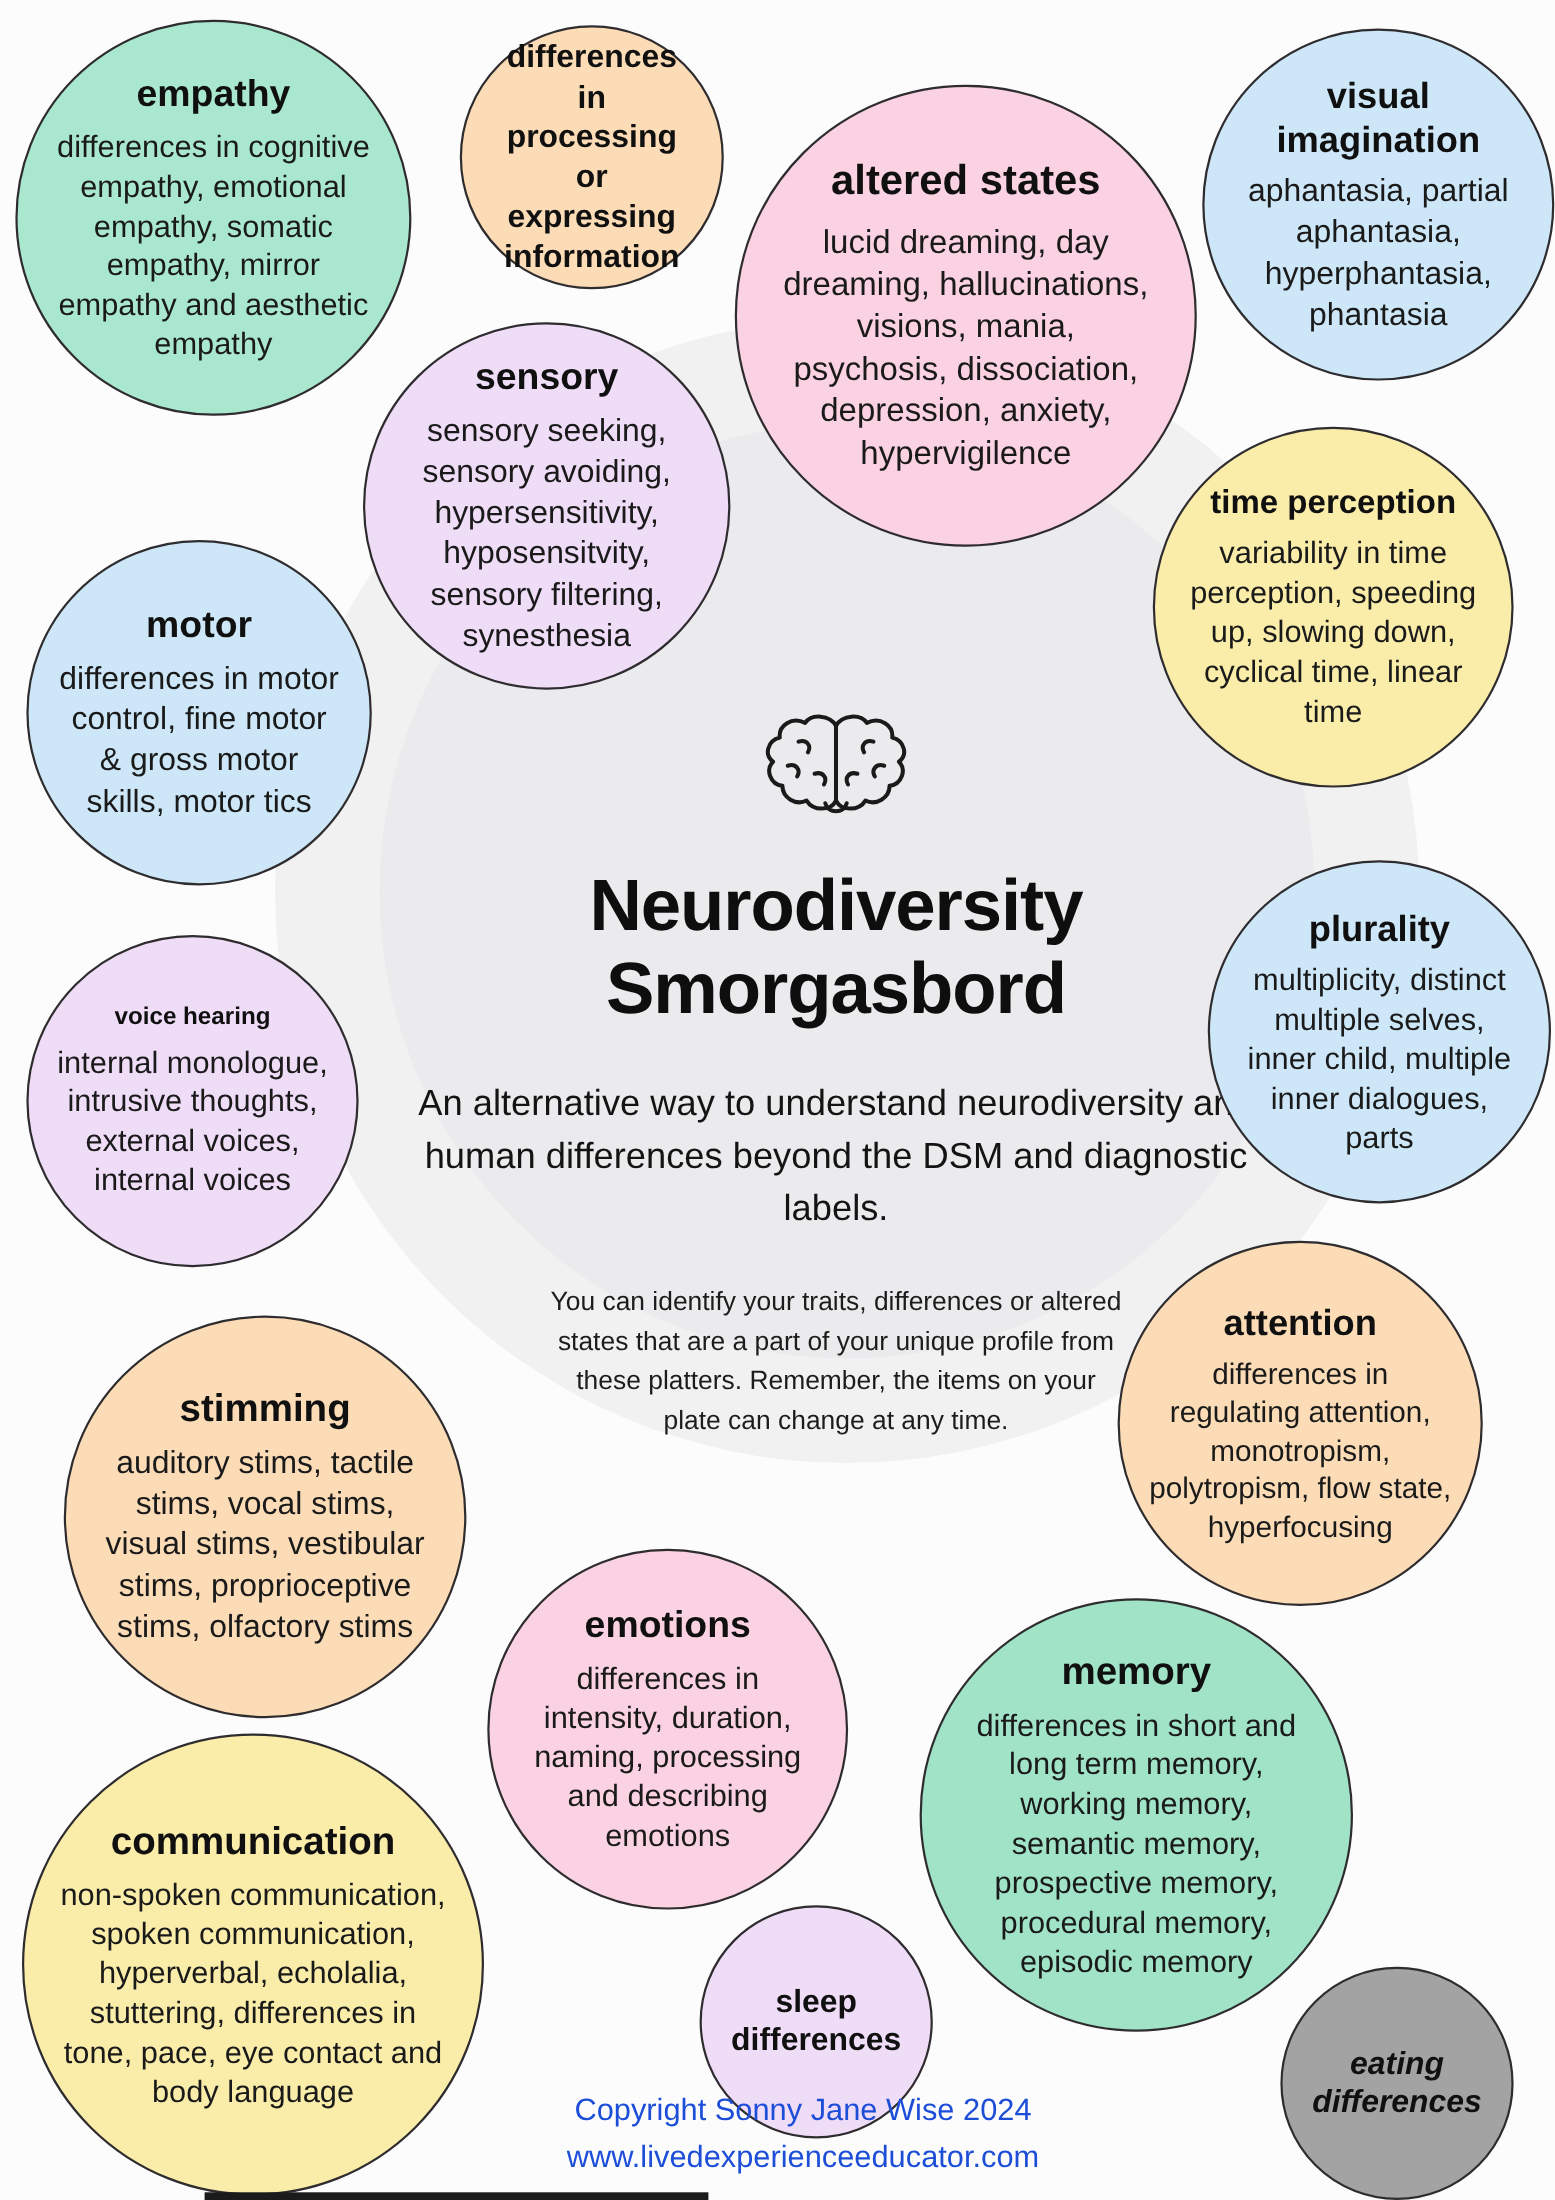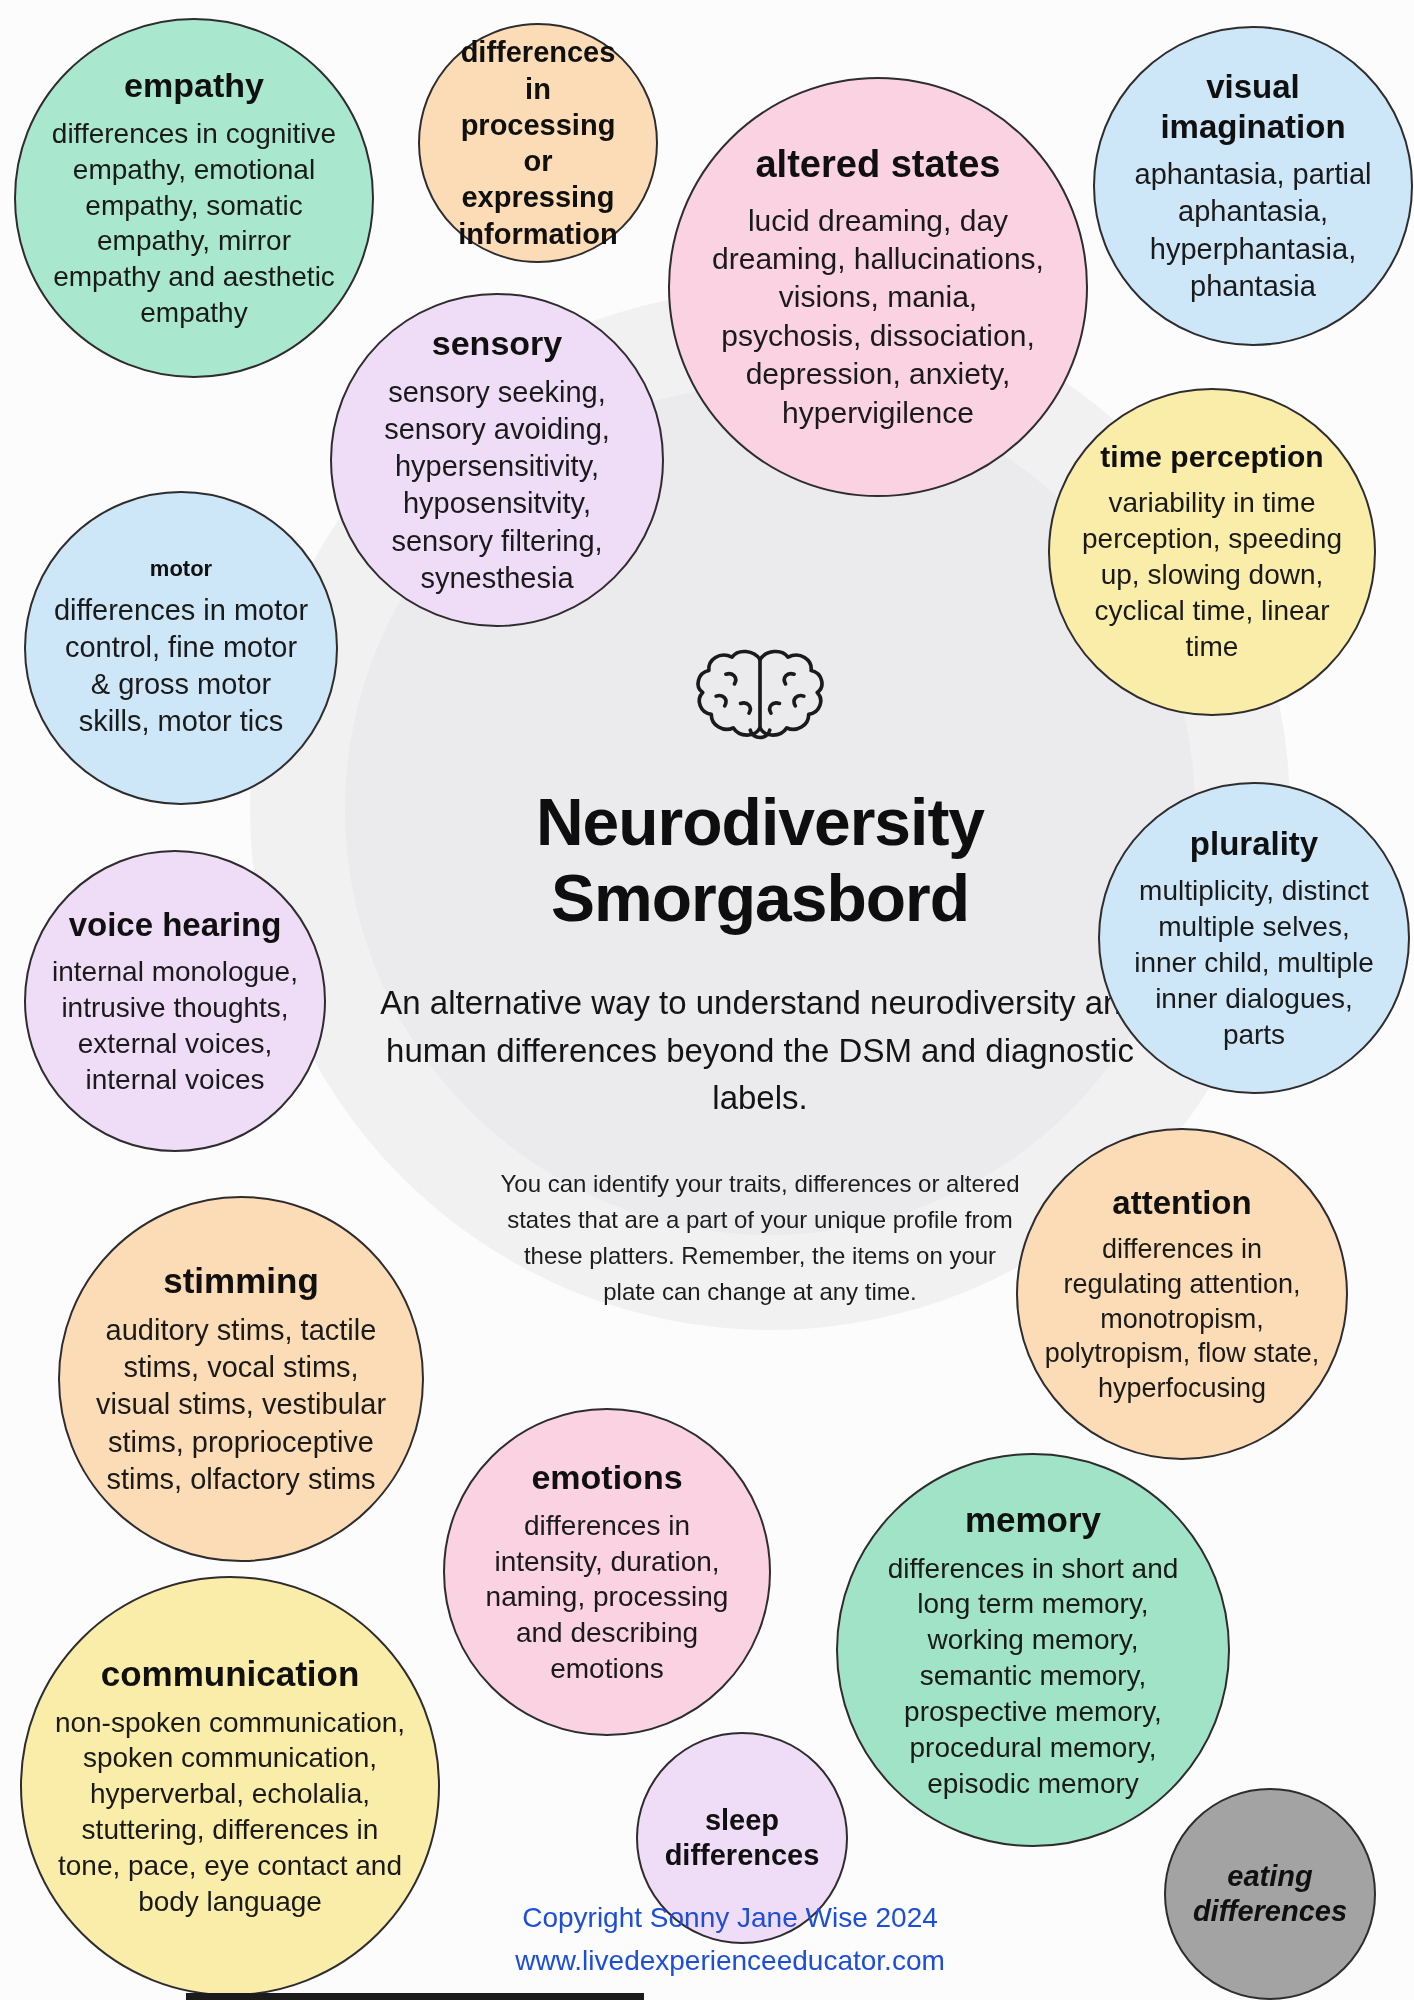--- a/index.html
+++ b/index.html
@@ -45,29 +45,29 @@
 
   .b-sensory       { left:330px;  top:293px;  width:334px; height:334px; }
   .b-sensory .b-title { font-size:34px; }
   .b-sensory .b-body  { font-size:29px; }
 
   .b-time          { left:1048px; top:388px;  width:328px; height:328px; }
   .b-time .b-title { font-size:30px; }
   .b-time .b-body  { font-size:28px; }
 
   .b-motor         { left:24px;   top:491px;  width:314px; height:314px; }
-  .b-motor .b-title { font-size:22px; }
+  .b-motor .b-title { font-size:34px; }
   .b-motor .b-body  { font-size:29px; }
 
   .b-plurality     { left:1098px; top:782px;  width:312px; height:312px; }
   .b-plurality .b-title { font-size:33px; }
   .b-plurality .b-body  { font-size:28px; }
 
   .b-voice         { left:24px;   top:850px;  width:302px; height:302px; }
-  .b-voice .b-title { font-size:33px; }
+  .b-voice .b-title { font-size:22px; }
   .b-voice .b-body  { font-size:28px; }
 
   .b-attention     { left:1016px; top:1128px; width:332px; height:332px; }
   .b-attention .b-title { font-size:33px; }
   .b-attention .b-body  { font-size:27px; }
 
   .b-stimming      { left:58px;   top:1196px; width:366px; height:366px; }
   .b-stimming .b-title { font-size:35px; }
   .b-stimming .b-body  { font-size:29px; }
 

